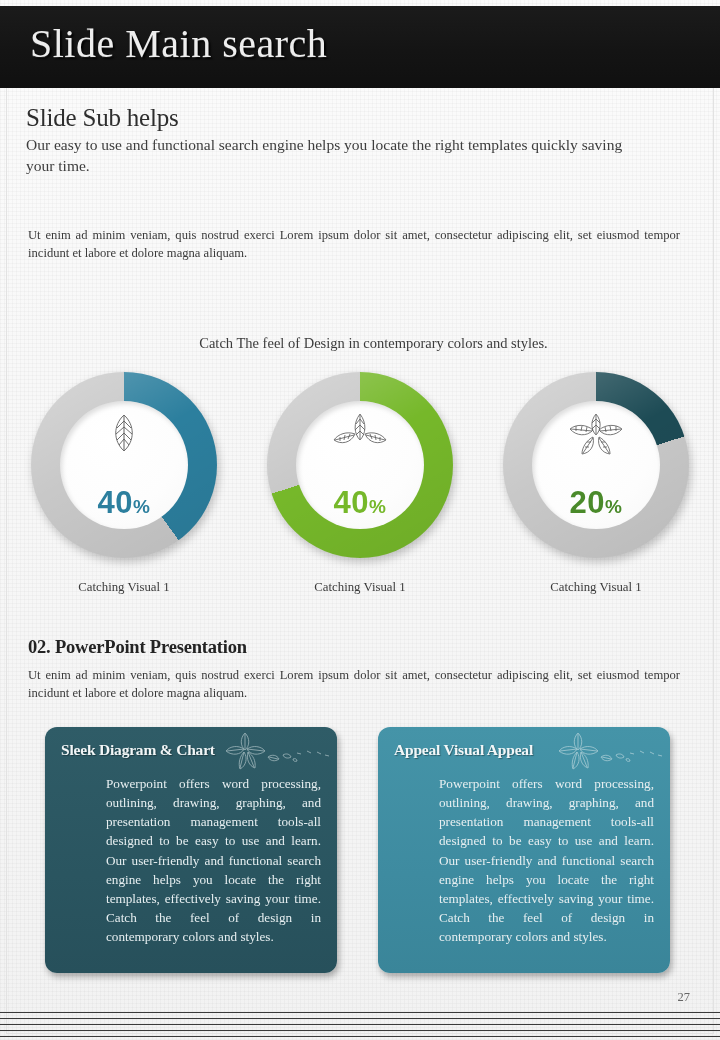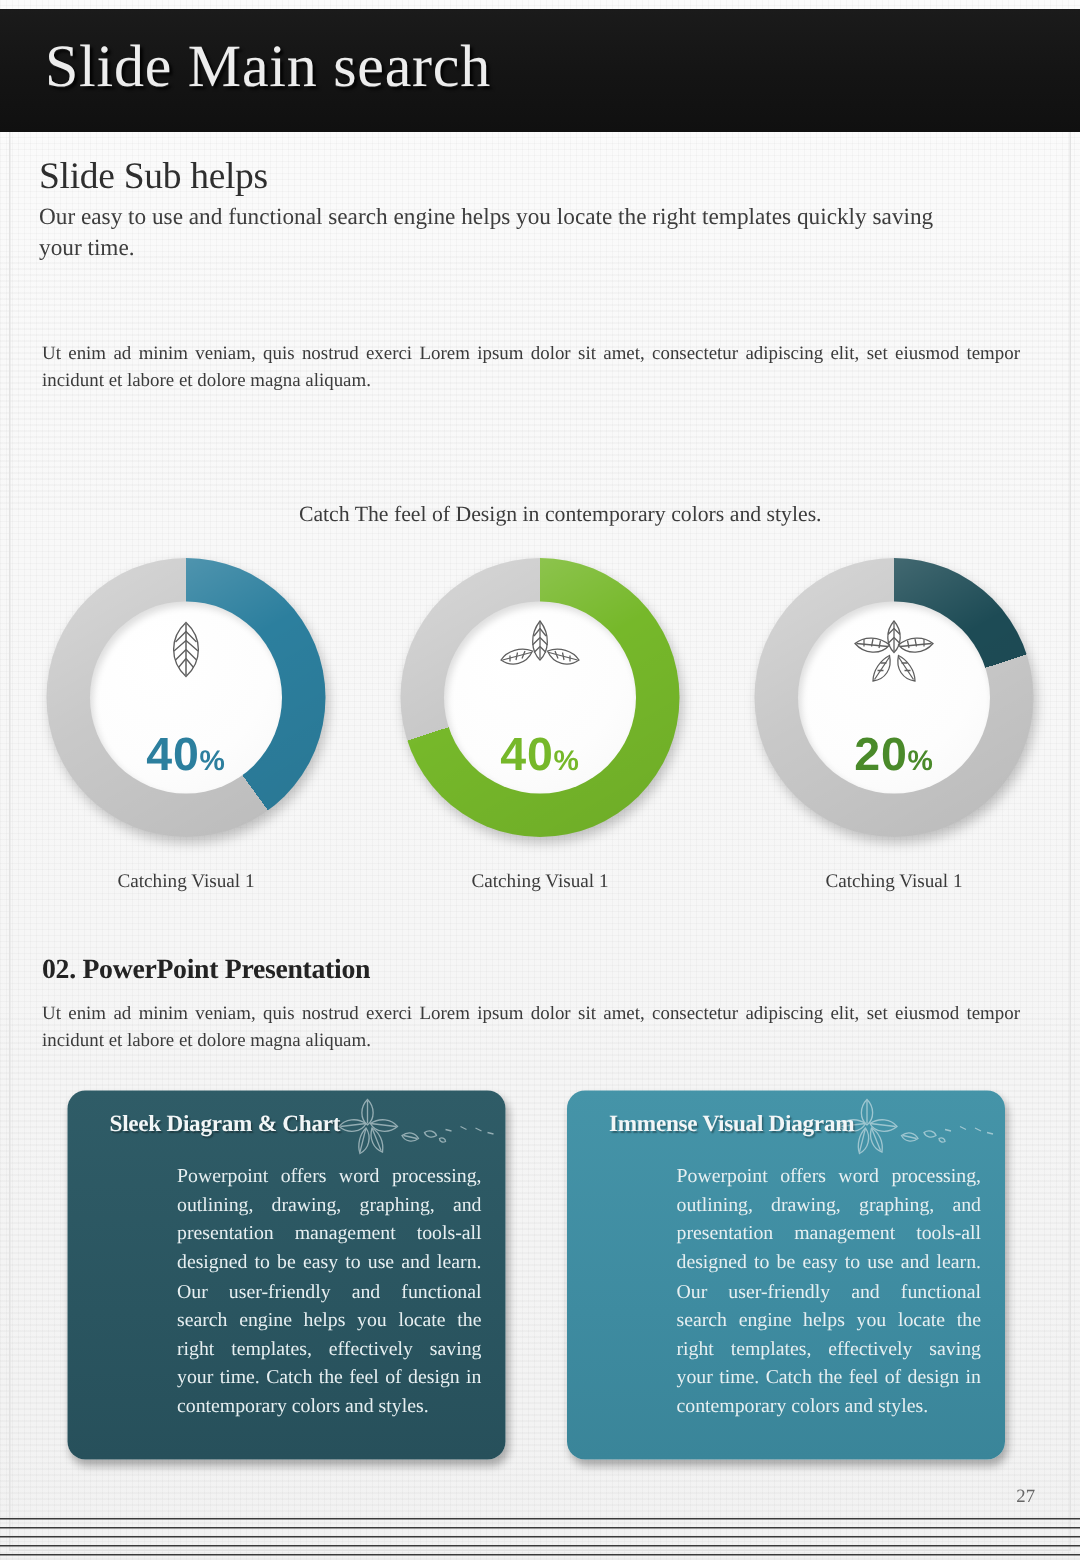--- a/index.html
+++ b/index.html
@@ -167,21 +167,21 @@
     color: #3b3b3b;
   }
 
   
   .cards { position: absolute; left: 0; top: 727px; width: 720px; height: 250px; }
   .info-card {
     position: absolute;
     width: 292px;
     height: 246px;
     border-radius: 12px;
-    padding: 14px 16px 12px 28px;
+    padding: 14px 16px 12px 16px;
     overflow: hidden;
     box-shadow: 2px 4px 6px rgba(0,0,0,0.3);
   }
   #card-left  { left: 45px; background: linear-gradient(180deg, #2f5c67 0%, #2a5560 60%, #27505b 100%); }
   #card-right { left: 378px; background: linear-gradient(180deg, #4594a8 0%, #3e8ba0 60%, #3a8599 100%); }
   .card-title {
     font-family: "Liberation Serif", serif;
     font-size: 15.5px;
     font-weight: bold;
     color: #f2f6f7;
@@ -388,21 +388,21 @@
             <path d="M37 23 C42 26 45 32 44 39 C38 37 35 30 37 23 Z"></path>
             <path d="M37 23 L43 38"></path>
             <path d="M57 28 C61 25 66 26 68 30 C64 33 59 32 57 28 Z"></path>
             <path d="M58 28 L67 30"></path>
             <path d="M72 26 C75 24 79 25 80 28 C77 30 73 29 72 26 Z"></path>
             <path d="M86 24 L90 25 M96 22 L100 24 M106 23 L110 25 M114 26 L118 27"></path>
             <path d="M82 30 C84 29 86 30 86 32 C84 33 82 32 82 30 Z"></path>
           </g>
         </svg>
       </span>
-      <div class="card-title">Immense Visual Diagram</div>
+      <div class="card-title">Appeal Visual Appeal</div>
       <div class="card-body">Powerpoint offers word processing, outlining, drawing, graphing, and presentation management tools-all designed to be easy to use and learn. Our user-friendly and functional search engine helps you locate the right templates, effectively saving your time. Catch the feel of design in contemporary colors and styles.</div>
     </div>
 
   </div>
 
   <div class="page-number">27</div>
   <div class="footer-lines">
     <div class="ln"></div>
     <div class="ln"></div>
     <div class="ln"></div>

